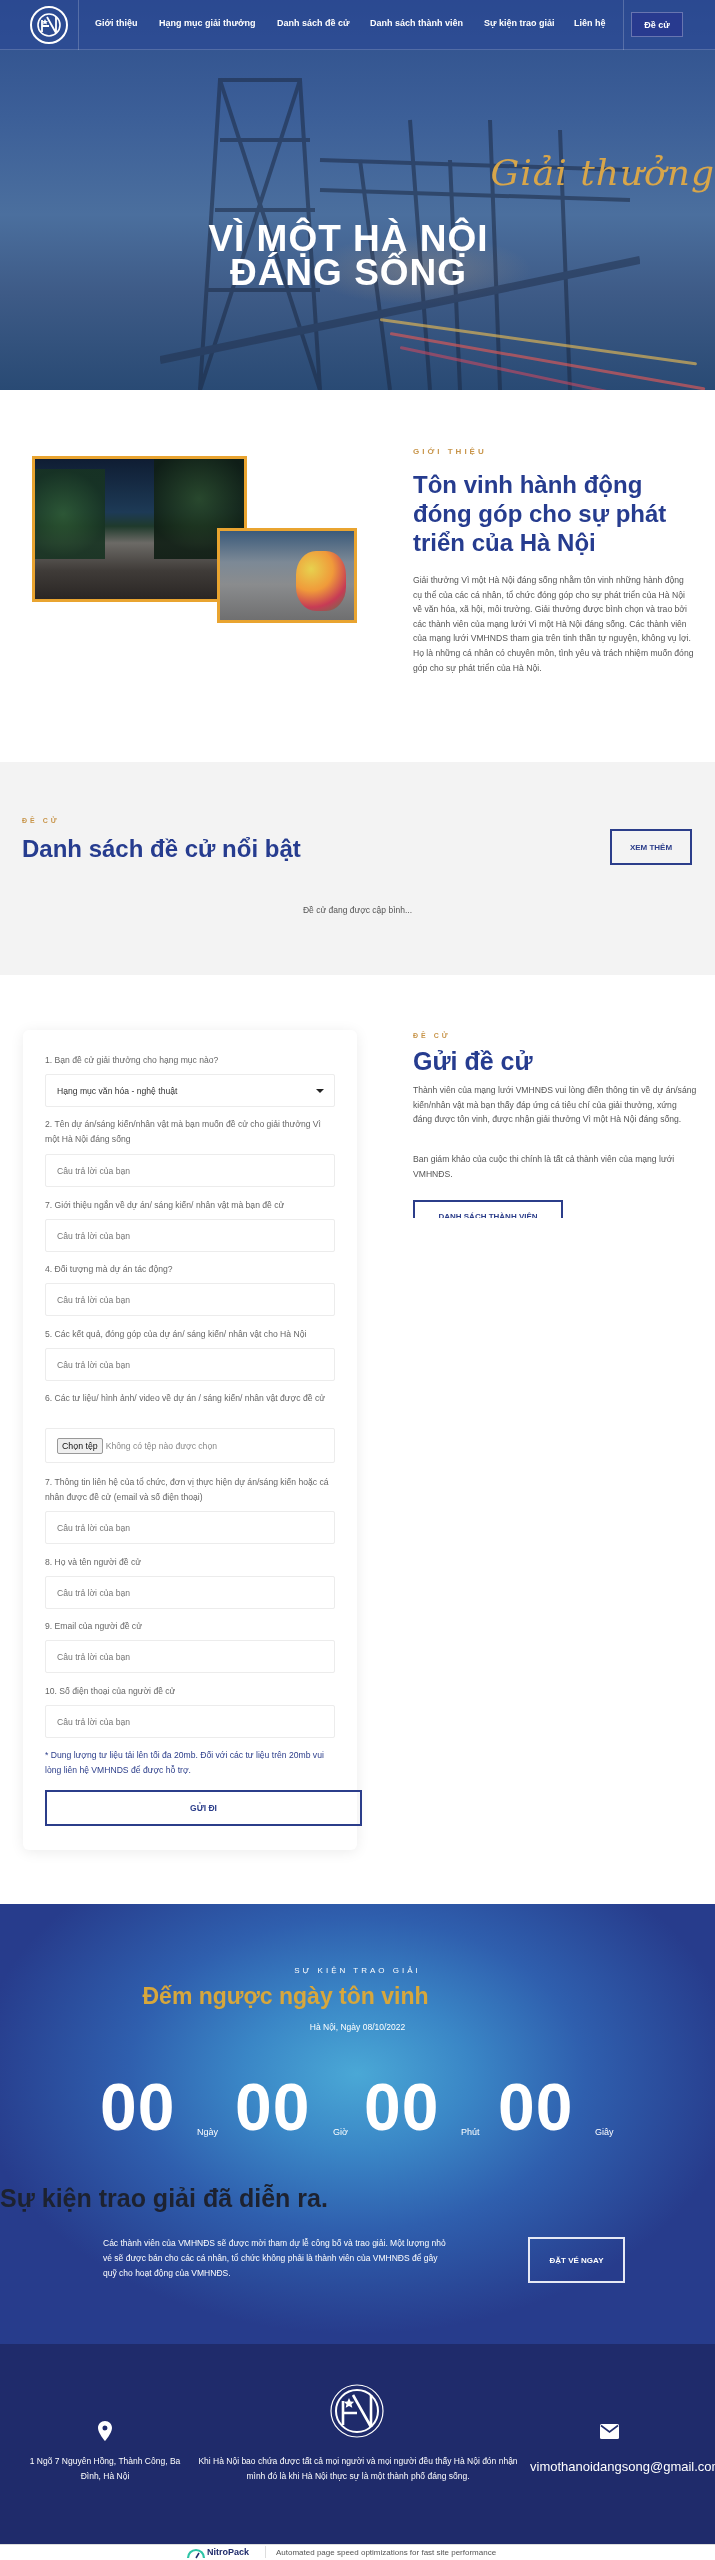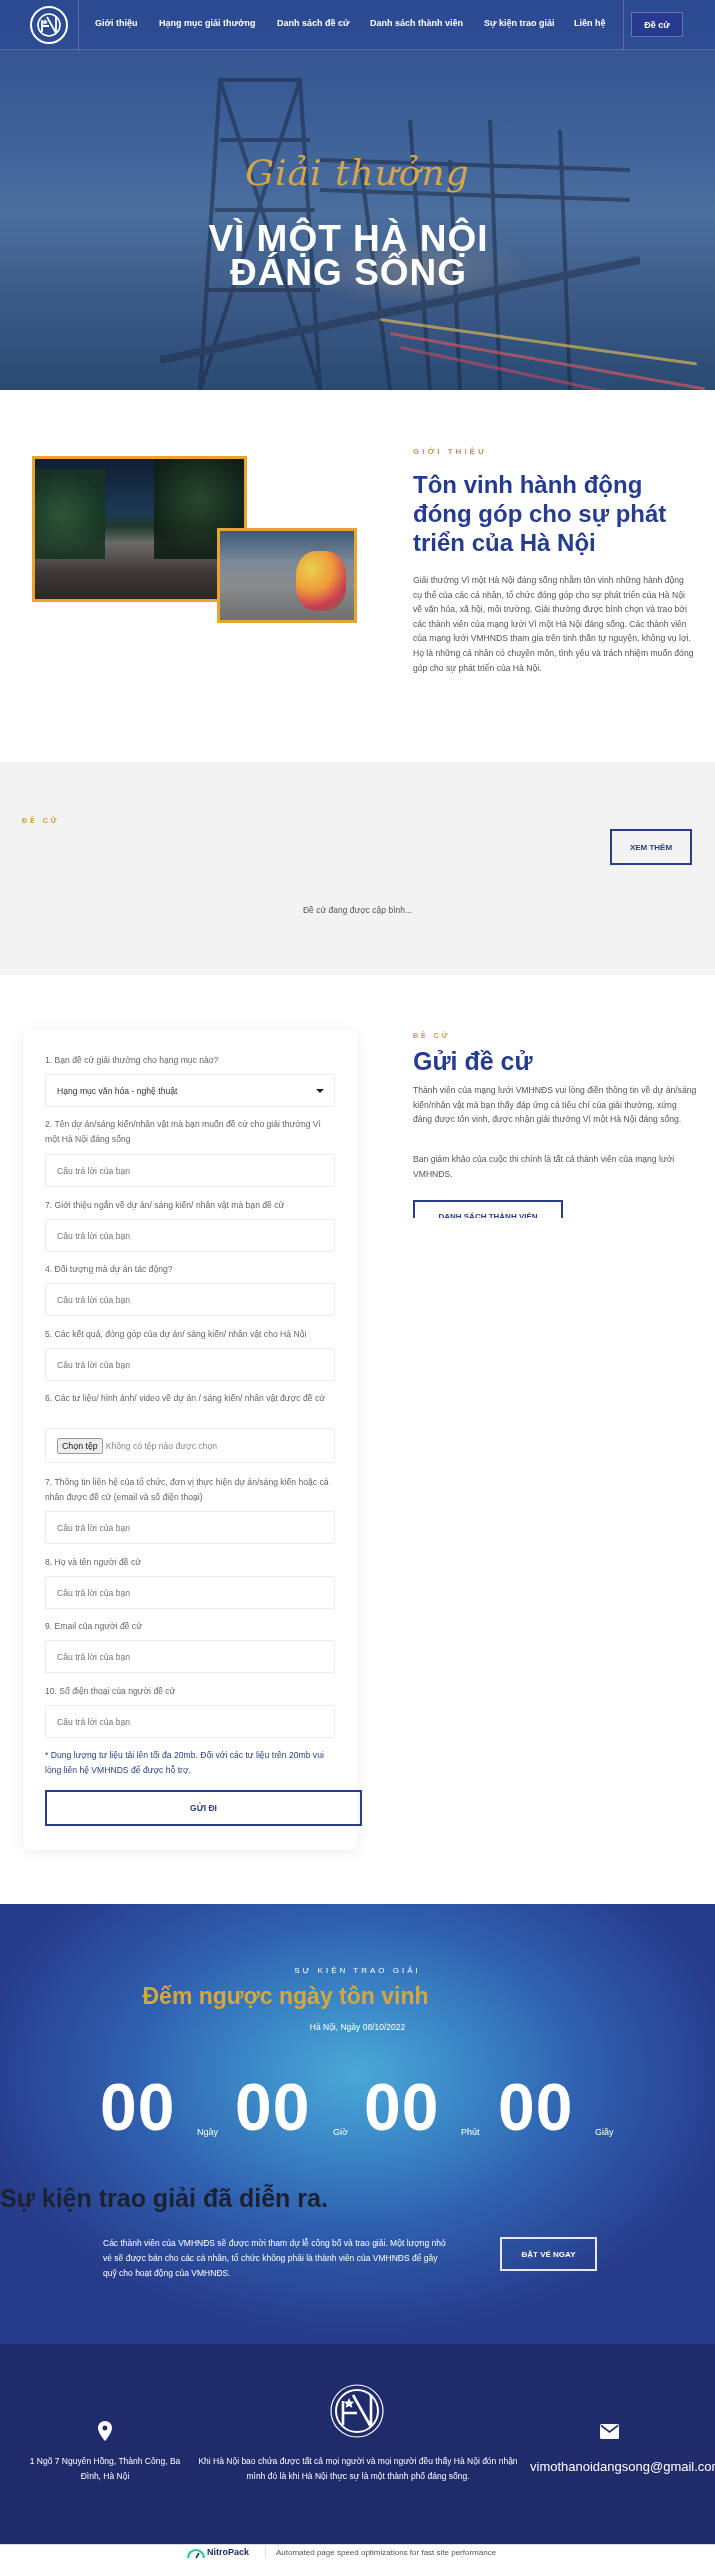--- a/index.html
+++ b/index.html
@@ -11,21 +11,21 @@
  radial-gradient(ellipse 160px 50px at 420px 270px, rgba(230,180,120,.25), transparent 70%),
  linear-gradient(180deg,#2f4f8c 0%,#3c5f98 30%,#4b6f9e 55%,#3e5b87 75%,#294a74 100%);}
 .hero .bridge{position:absolute;left:160px;top:60px;width:480px;height:330px;opacity:.55}
 .hero .trail{position:absolute;height:3px;border-radius:2px;transform-origin:left center}
 .nav{position:absolute;left:0;top:0;width:715px;height:50px;border-bottom:1px solid rgba(255,255,255,.18);background:rgba(40,70,150,.55)}
 .logo{position:absolute;left:30px;top:6px;width:38px;height:38px;border:2px solid #fff;border-radius:50%;display:flex;align-items:center;justify-content:center}
 .nav .sep1{position:absolute;left:78px;top:0;width:1px;height:50px;background:rgba(255,255,255,.2)}
 .nav .sep2{position:absolute;left:623px;top:0;width:1px;height:50px;background:rgba(255,255,255,.2)}
 .nav-item{position:absolute;top:18px;color:#fff;font-size:9px;font-weight:bold;white-space:nowrap}
 .nav-btn{position:absolute;left:631px;top:12px;width:52px;height:25px;background:#283a8f;border:1px solid rgba(255,255,255,.3);color:#fff;font-size:9px;font-weight:bold;display:flex;align-items:center;justify-content:center}
-.script{position:absolute;left:0;width:715px;top:152px;text-align:center;font-family:"DejaVu Serif",serif;font-style:italic;font-size:36px;color:#d8a64a;letter-spacing:1px}
+.script{position:absolute;left:0;width:715px;top:152px;text-align:right;font-family:"DejaVu Serif",serif;font-style:italic;font-size:36px;color:#d8a64a;letter-spacing:1px}
 .hero-t{position:absolute;left:0;width:697px;text-align:center;color:#fff;font-weight:bold;font-size:37px;letter-spacing:1px}
 
 .imgA{position:absolute;left:32px;top:456px;width:215px;height:146px;border:3px solid #e9a430;
  background:linear-gradient(180deg,#0f1d33 0%,#1d3a56 38%,#1f3a2c 48%,#6c6a66 60%,#3f3b38 80%,#2a2624 100%)}
 .imgA:before{content:"";position:absolute;left:0;top:10px;width:70px;height:90px;background:radial-gradient(circle at 40% 50%,#2e5a33,#173322 70%);opacity:.9}
 .imgA:after{content:"";position:absolute;right:0;top:0;width:90px;height:100px;background:radial-gradient(circle at 50% 40%,#2a4a2a,#0f1e14 70%);opacity:.9}
 .imgB{position:absolute;left:217px;top:528px;width:140px;height:95px;border:3px solid #e9a430;
  background:linear-gradient(180deg,#3b5a7a 0%,#7c8996 35%,#8a8c8e 60%,#6f6f70 100%)}
 .imgB:after{content:"";position:absolute;right:8px;top:20px;width:50px;height:60px;border-radius:40%;background:radial-gradient(circle at 30% 30%,#e7d14e,#f09a3a 40%,#c73b55 70%,#5b7b4c)}
 .eyebrow{font-size:8px;letter-spacing:3px;color:#c8954a;font-weight:bold}
@@ -95,20 +95,21 @@
 <section>
   <div class="imgA"></div>
   <div class="imgB"></div>
   <div class="abs eyebrow" style="left:413px;top:447px">GIỚI THIỆU</div>
   <h2 class="abs h2" style="left:413px;top:470px;width:290px;font-size:24px;line-height:29px">Tôn vinh hành động đóng góp cho sự phát triển của Hà Nội</h2>
   <p class="abs para" style="left:413px;top:573px;width:282px">Giải thưởng Vì một Hà Nội đáng sống nhằm tôn vinh những hành động cụ thể của các cá nhân, tổ chức đóng góp cho sự phát triển của Hà Nội về văn hóa, xã hội, môi trường. Giải thưởng được bình chọn và trao bởi các thành viên của mạng lưới Vì một Hà Nội đáng sống. Các thành viên của mạng lưới VMHNDS tham gia trên tinh thần tự nguyện, không vụ lợi. Họ là những cá nhân có chuyên môn, tình yêu và trách nhiệm muốn đóng góp cho sự phát triển của Hà Nội.</p>
 </section>
 
 <section class="gray">
   <div class="abs eyebrow" style="left:22px;top:55px;font-size:7px">ĐỀ CỬ</div>
+  <h2 class="abs h2" style="left:22px;top:73px;font-size:24px">Danh sách đề cử nổi bật</h2>
   <a class="btn-outline" style="left:610px;top:67px;width:82px;height:36px">XEM THÊM</a>
   <div class="abs" style="left:0;width:715px;top:143px;text-align:center;font-size:8.5px;color:#555">Đề cử đang được cập bình...</div>
 </section>
 
 <section class="card"></section>
 <div class="flabel" style="top:1053px">1. Bạn đề cử giải thưởng cho hạng mục nào?</div>
 <div class="finput fselect" style="top:1074px">
   <span>Hạng mục văn hóa - nghệ thuật</span>
   <span class="caret"></span>
 </div>
@@ -151,21 +152,21 @@
 <div class="num" style="left:100px">00</div>
 <div class="unit" style="left:197px">Ngày</div>
 <div class="num" style="left:235px">00</div>
 <div class="unit" style="left:333px">Giờ</div>
 <div class="num" style="left:364px">00</div>
 <div class="unit" style="left:461px">Phút</div>
 <div class="num" style="left:498px">00</div>
 <div class="unit" style="left:595px">Giây</div>
 <h2 class="abs" style="left:0;width:715px;top:2184px;font-size:25px;font-weight:bold;color:#1d2230">Sự kiện trao giải đã diễn ra.</h2>
 <p class="abs" style="left:103px;top:2236px;width:350px;font-size:8.5px;line-height:15px;color:#fff">Các thành viên của VMHNĐS sẽ được mời tham dự lễ công bố và trao giải. Một lượng nhỏ vé sẽ được bán cho các cá nhân, tổ chức không phải là thành viên của VMHNĐS để gây quỹ cho hoạt động của VMHNĐS.</p>
-<a class="btn-outline" style="left:500px;top:2237px;width:97px;height:34px;border-color:#e6e9f5;color:#fff">ĐẶT VÉ NGAY</a>
+<a class="btn-outline" style="left:528px;top:2237px;width:97px;height:46px;border-color:#e6e9f5;color:#fff">ĐẶT VÉ NGAY</a>
 
 <footer class="footer"></footer>
 <svg class="abs" style="left:98px;top:2421px" width="14" height="20" viewBox="0 0 14 20">
   <path d="M7 0C3 0 0 3 0 7c0 5 7 13 7 13s7-8 7-13c0-4-3-7-7-7zm0 9.5a2.5 2.5 0 110-5 2.5 2.5 0 010 5z" fill="#fff"></path>
 </svg>
 <div class="abs" style="left:20px;top:2454px;width:170px;text-align:center;color:#fff;font-size:8.5px;line-height:15px">1 Ngõ 7 Nguyên Hồng, Thành Công, Ba Đình, Hà Nội</div>
 <svg class="abs" style="left:329px;top:2383px" width="56" height="56" viewBox="0 0 56 56">
   <circle cx="28" cy="28" r="26" fill="none" stroke="#fff" stroke-width="1.2"></circle>
   <circle cx="28" cy="28" r="21" fill="none" stroke="#fff" stroke-width="2"></circle>
   <path d="M14 42 L14 18 M14 30 L28 30 M24 12 L42 44 M42 12 L42 44" stroke="#fff" stroke-width="2.6" fill="none"></path>

